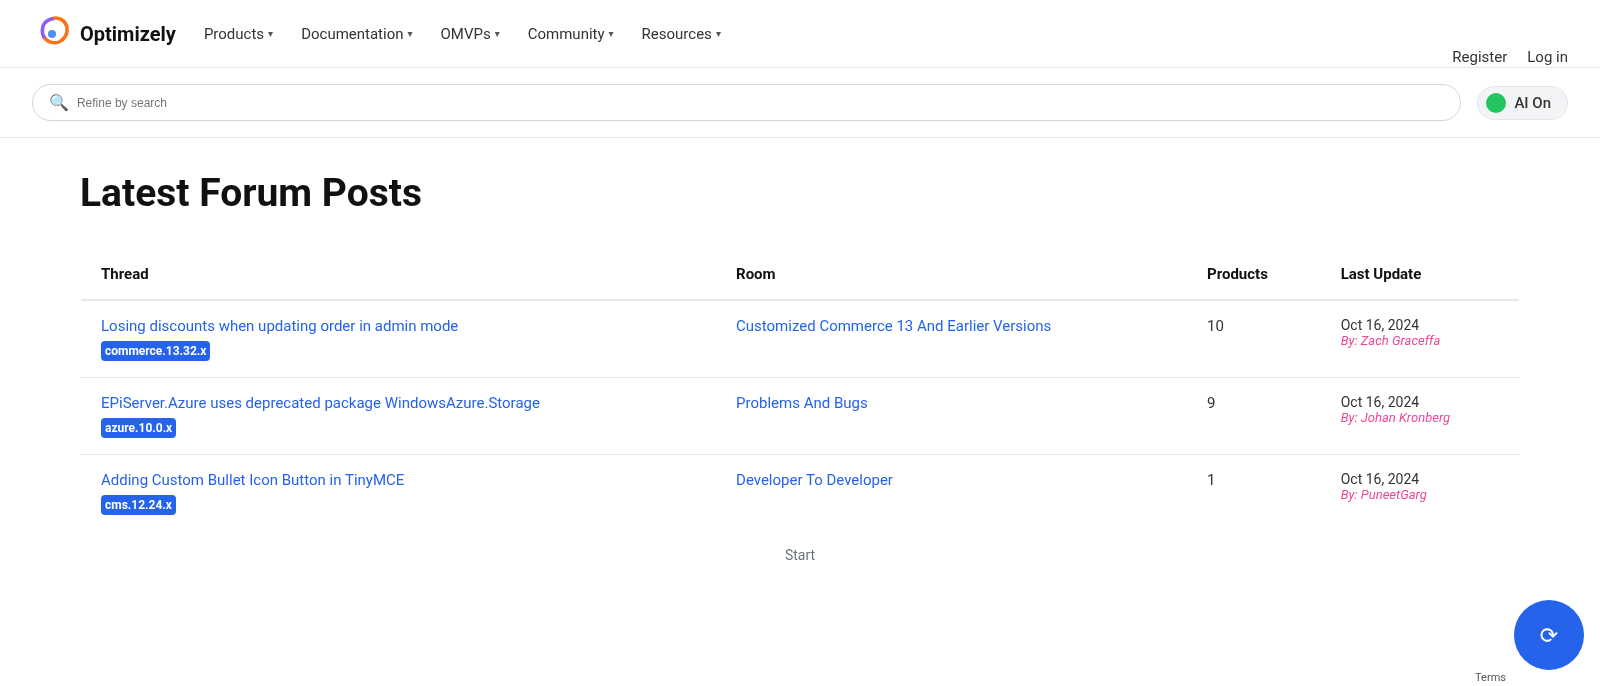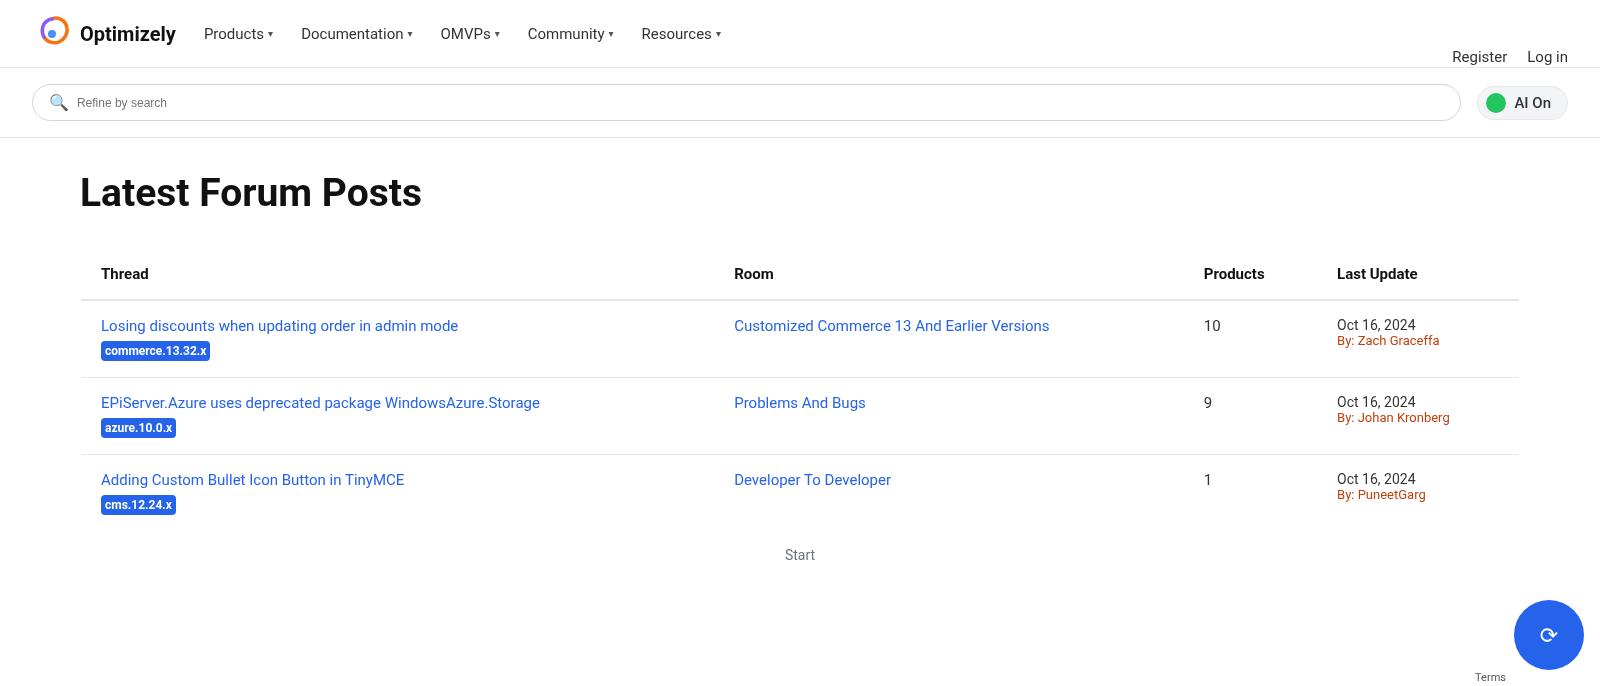--- a/index.html
+++ b/index.html
@@ -189,21 +189,22 @@
       font-size: 15px;
       color: #333;
       text-align: left;
     }
     .last-update-date {
       font-size: 14px;
       color: #333;
     }
     .last-update-by {
       font-size: 13px;
-      color: #c2410c;
+      color: #ec4899;
+      font-style: italic;
     }
 
     
     .pagination-row {
       padding: 12px 20px;
       text-align: center;
     }
     .pagination-start {
       color: #6b7280;
       font-size: 14px;

